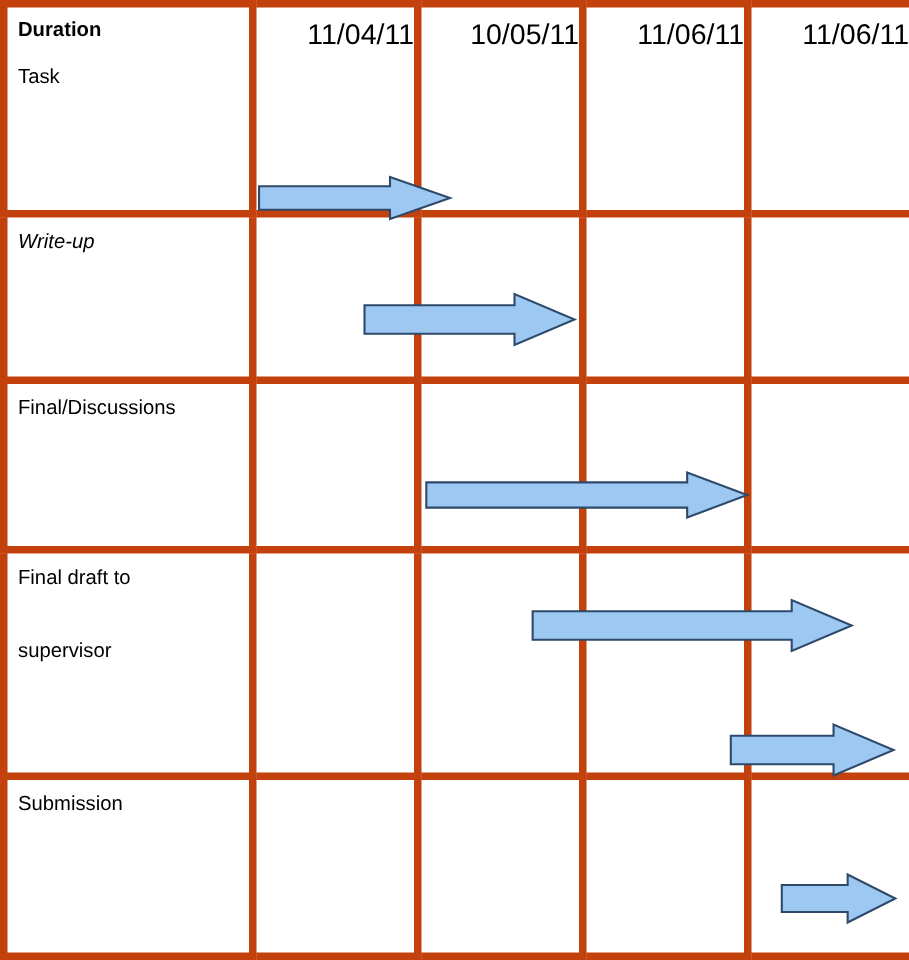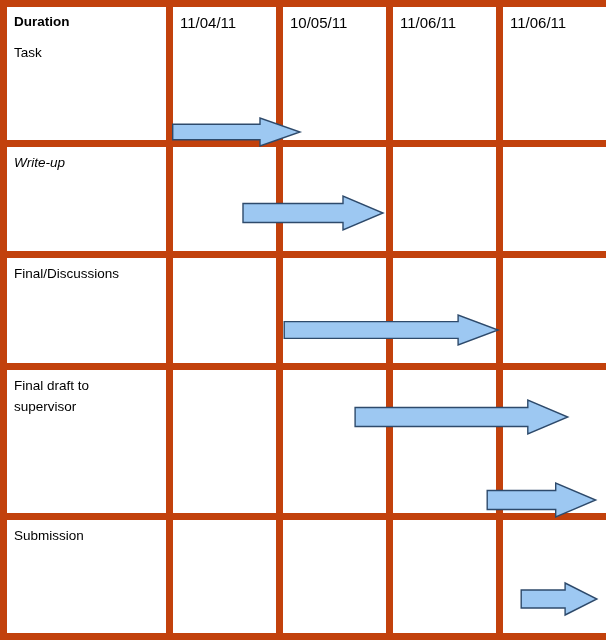--- a/index.html
+++ b/index.html
@@ -27,21 +27,21 @@
     position: absolute;
     left: 0;
     top: 0;
     width: 606px;
     height: 640px;
     border-collapse: collapse;
     table-layout: fixed;
   }
   table.gantt-table td,
   table.gantt-table th {
-    border: 7px solid #c2410c;
+    border: 5px solid #c2410c;
     vertical-align: top;
     padding: 0;
     background: transparent;
     font-weight: normal;
     text-align: left;
   }
 
   .col-task   { width: 166px; }
   .col-period { width: 110px; }
 
@@ -56,35 +56,36 @@
     font-weight: bold;
     margin: 0 0 14px 0;
   }
   .header-stack .hdr-task {
     font-weight: normal;
     margin: 0;
   }
 
   .period-label {
     padding: 7px 0 0 7px;
-    font-size: 15px;
+    font-size: 19px;
     line-height: 1.25;
     color: #000000;
     white-space: nowrap;
+    text-align: right;
   }
 
   .task-label {
     padding: 7px 0 0 7px;
     font-size: 13.5px;
     line-height: 1.3;
     color: #000000;
   }
   .task-label .line2 {
     display: block;
-    margin-top: 3px;
+    margin-top: 31px;
   }
 
   
   #arrow-layer {
     position: absolute;
     left: 0;
     top: 0;
     width: 606px;
     height: 640px;
     pointer-events: none;

